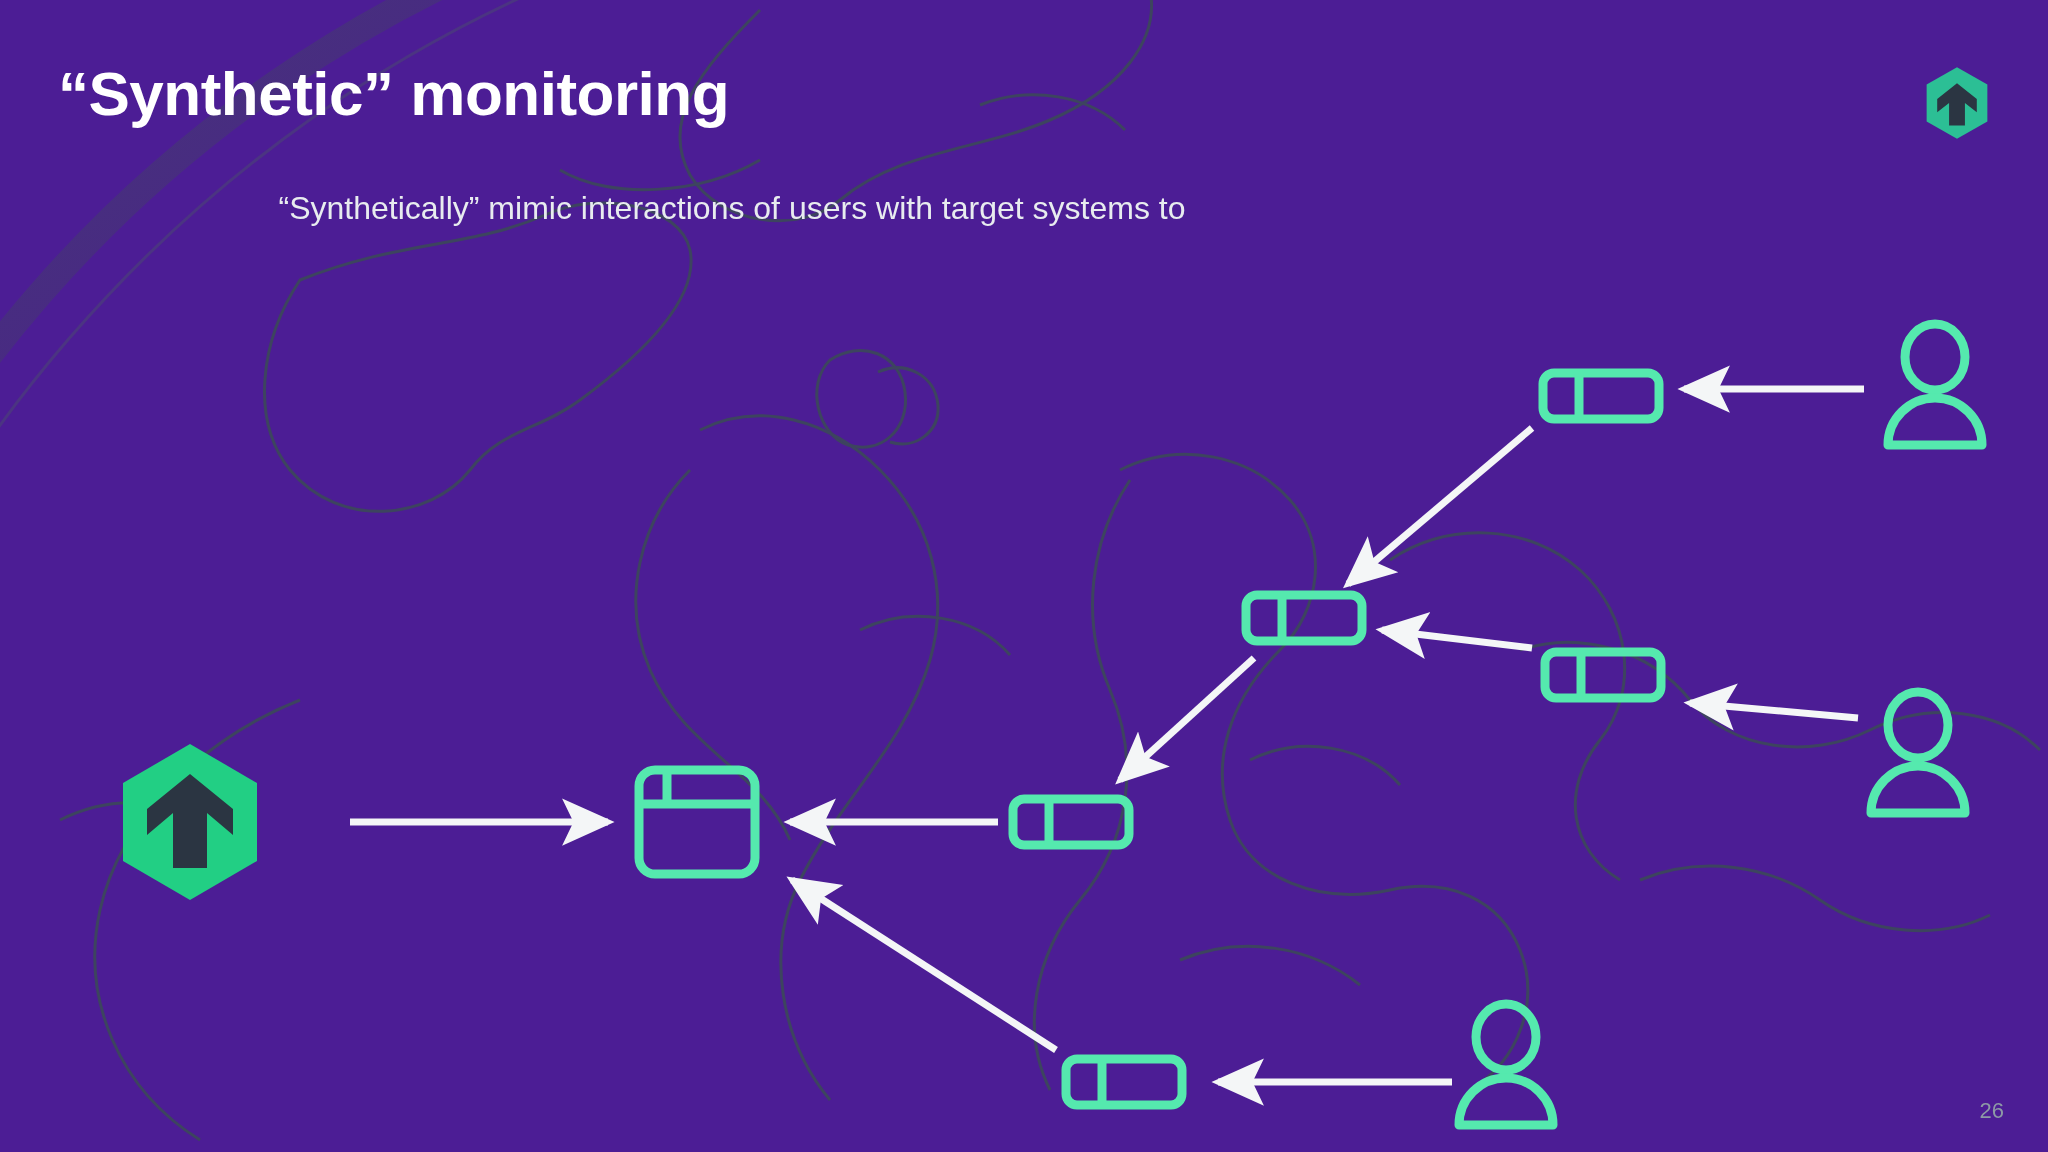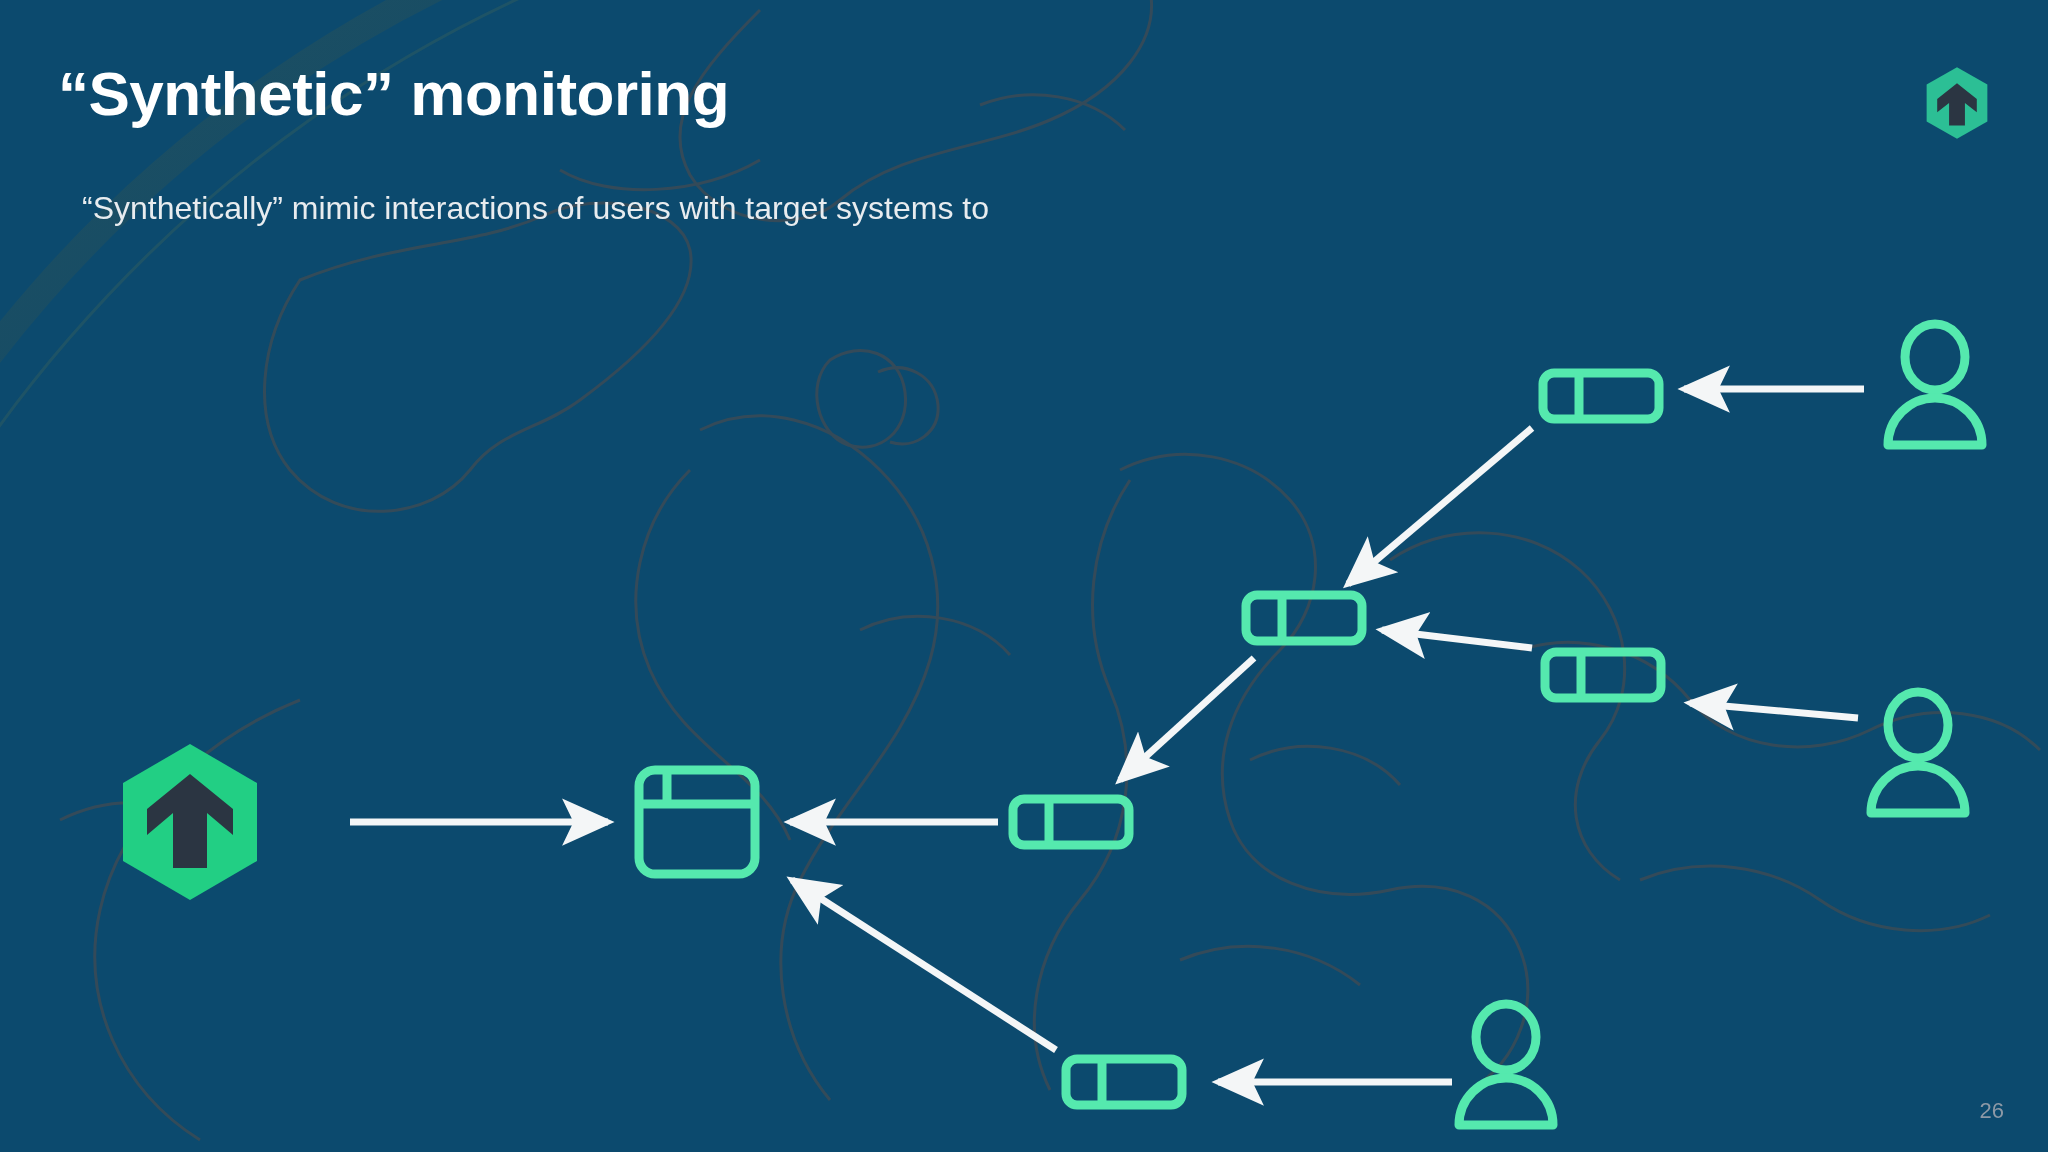--- a/index.html
+++ b/index.html
@@ -10,21 +10,21 @@
   body {
     width: 2048px;
     height: 1152px;
     overflow: hidden;
     font-family: "Liberation Sans", sans-serif;
   }
   #slide {
     position: relative;
     width: 2048px;
     height: 1152px;
-    background: #0c4a6e;
+    background: #4c1d95;
     overflow: hidden;
   }
   #bg-art {
     position: absolute;
     left: 0; top: 0;
     width: 2048px;
     height: 1152px;
     pointer-events: none;
   }
   #diagram-layer {
@@ -46,21 +46,21 @@
   .subtitle {
     position: absolute;
     left: 82px;
     top: 180px;
     font-size: 32px;
     line-height: 56px;
     font-weight: 400;
     color: #e8ecef;
     width: 1300px;
   }
-  .subtitle-line { display: block; }
+  .subtitle-line { display: block; text-align: center; }
   .page-number {
     position: absolute;
     right: 44px;
     bottom: 28px;
     font-size: 22px;
     color: #8d99a6;
   }
   .corner-logo {
     position: absolute;
     right: 58px;

